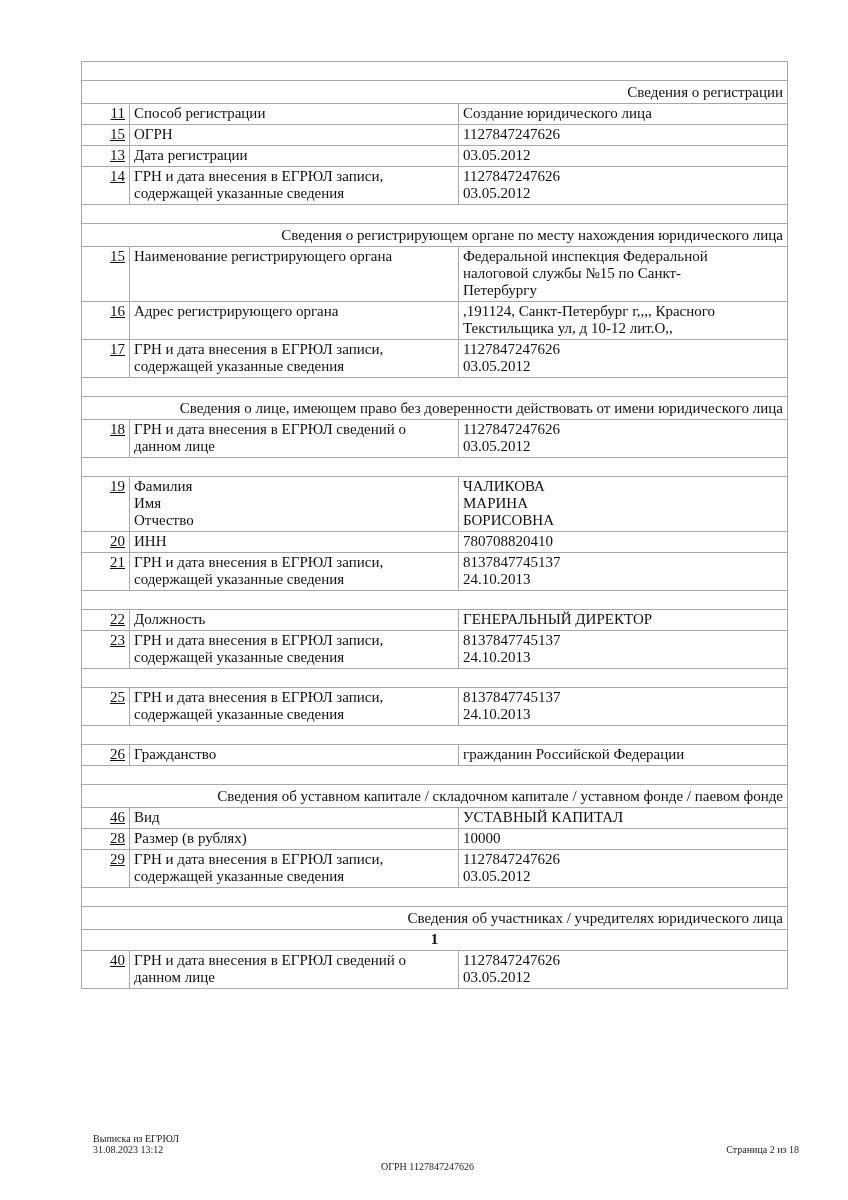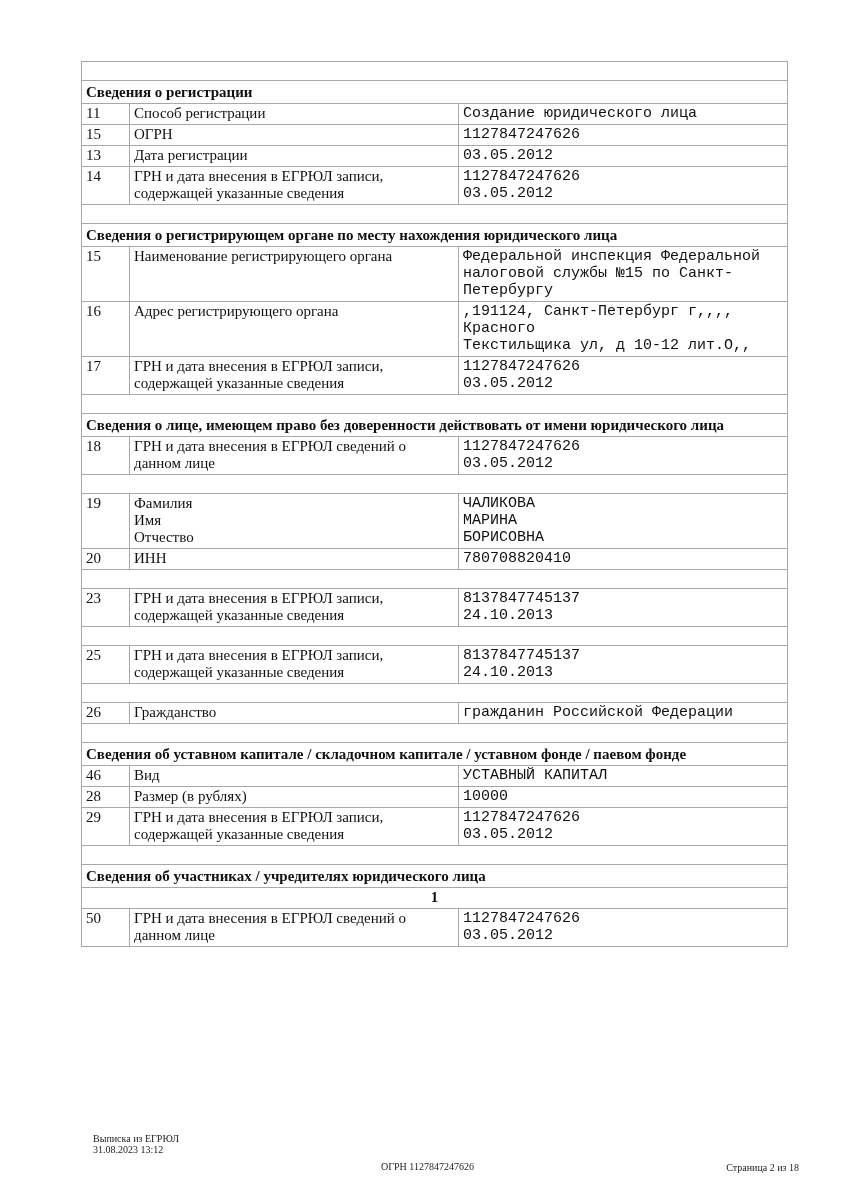--- a/index.html
+++ b/index.html
@@ -1,30 +1,30 @@
 <!DOCTYPE html>
 <html><head>
 <meta charset="utf-8">
 <style>
   html, body { margin: 0; padding: 0; background: #ffffff; }
   body { width: 848px; height: 1200px; position: relative; font-family: "Liberation Serif", serif; color: #111; }
   .page { position: absolute; left: 81px; top: 61px; width: 706px; }
   table.egrul { border-collapse: collapse; width: 706px; table-layout: fixed; font-size: 15px; line-height: 17px; }
   table.egrul td { border: 1px solid #a8a8a8; padding: 1px 4px 2px 4px; vertical-align: top; }
-  td.num { width: 39px; text-align: left; padding-left: 2px; padding-right: 2px; }
+  td.num { width: 39px; text-align: right; padding-left: 2px; padding-right: 2px; text-decoration: underline; }
   td.lbl { width: 320px; }
-  td.val { width: auto; font-family: Liberation Mono, monospace; }
+  td.val { width: auto; }
   tr.blank td { height: 18px; padding: 0; }
-  tr.section td { text-align: left; font-weight: bold; padding-top: 3px; padding-bottom: 2px; margin-top: 8px; }
+  tr.section td { text-align: right; font-weight: normal; padding-top: 3px; padding-bottom: 2px; margin-top: 8px; }
   tr.subnum td { text-align: center; font-weight: bold; }
   .line { display: block; }
   .footer { position: absolute; top: 1133px; left: 81px; width: 718px; font-size: 10px; line-height: 11px; color: #222; }
   .footer .left { position: absolute; left: 12px; top: 0; }
   .footer .center { position: absolute; left: 300px; top: 28px; }
-  .footer .right { position: absolute; right: 0; top: 11px; margin-top: 18px; }
+  .footer .right { position: absolute; right: 0; top: 11px; }
 </style>
 </head>
 <body>
 
 <div class="page">
   <table class="egrul">
     <colgroup>
       <col style="width:48px">
       <col style="width:329px">
       <col style="width:329px">
@@ -147,52 +147,72 @@
         </tr>
         <tr>
           <td class="num">20</td>
           <td class="lbl">
             <span class="line">ИНН</span>
           </td>
           <td class="val">
             <span class="line">780708820410</span>
           </td>
         </tr>
-        <tr class="blank">
-          <td colspan="3"></td>
-        </tr>
-        <tr>
-          <td class="num">23</td>
+        <tr>
+          <td class="num">21</td>
           <td class="lbl">
             <span class="line">ГРН и дата внесения в ЕГРЮЛ записи,</span>
             <span class="line">содержащей указанные сведения</span>
           </td>
           <td class="val">
             <span class="line">8137847745137</span>
             <span class="line">24.10.2013</span>
           </td>
         </tr>
         <tr class="blank">
           <td colspan="3"></td>
         </tr>
         <tr>
-          <td class="num">25</td>
+          <td class="num">22</td>
+          <td class="lbl">
+            <span class="line">Должность</span>
+          </td>
+          <td class="val">
+            <span class="line">ГЕНЕРАЛЬНЫЙ ДИРЕКТОР</span>
+          </td>
+        </tr>
+        <tr>
+          <td class="num">23</td>
           <td class="lbl">
             <span class="line">ГРН и дата внесения в ЕГРЮЛ записи,</span>
             <span class="line">содержащей указанные сведения</span>
           </td>
           <td class="val">
             <span class="line">8137847745137</span>
             <span class="line">24.10.2013</span>
           </td>
         </tr>
         <tr class="blank">
           <td colspan="3"></td>
         </tr>
         <tr>
+          <td class="num">25</td>
+          <td class="lbl">
+            <span class="line">ГРН и дата внесения в ЕГРЮЛ записи,</span>
+            <span class="line">содержащей указанные сведения</span>
+          </td>
+          <td class="val">
+            <span class="line">8137847745137</span>
+            <span class="line">24.10.2013</span>
+          </td>
+        </tr>
+        <tr class="blank">
+          <td colspan="3"></td>
+        </tr>
+        <tr>
           <td class="num">26</td>
           <td class="lbl">
             <span class="line">Гражданство</span>
           </td>
           <td class="val">
             <span class="line">гражданин Российской Федерации</span>
           </td>
         </tr>
         <tr class="blank">
           <td colspan="3"></td>
@@ -232,21 +252,21 @@
         <tr class="blank">
           <td colspan="3"></td>
         </tr>
         <tr class="section">
           <td colspan="3">Сведения об участниках / учредителях юридического лица</td>
         </tr>
         <tr class="subnum">
           <td colspan="3">1</td>
         </tr>
         <tr>
-          <td class="num">50</td>
+          <td class="num">40</td>
           <td class="lbl">
             <span class="line">ГРН и дата внесения в ЕГРЮЛ сведений о</span>
             <span class="line">данном лице</span>
           </td>
           <td class="val">
             <span class="line">1127847247626</span>
             <span class="line">03.05.2012</span>
           </td>
         </tr>
       </tbody>

